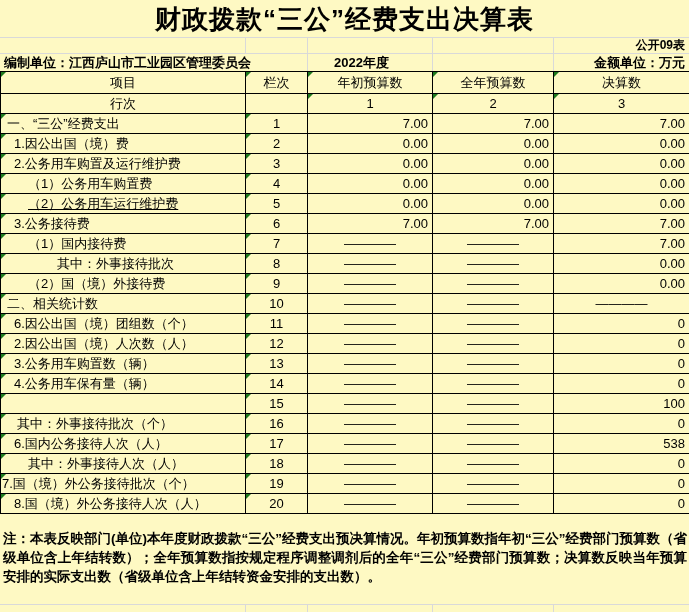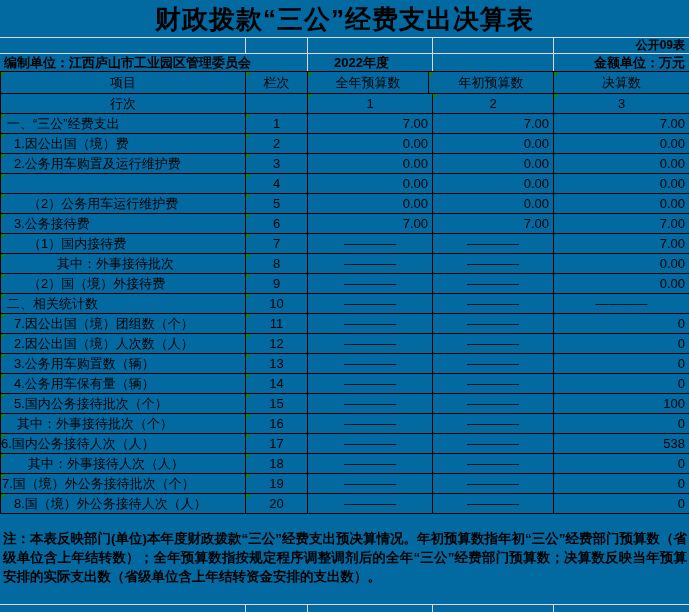--- a/index.html
+++ b/index.html
@@ -1,17 +1,17 @@
 <!DOCTYPE html>
 <html><head>
 <meta charset="utf-8">
 <style>
   html,body{margin:0;padding:0;background:#fff;}
   .sheet{
-    position:relative;width:689px;height:612px;background:#0369a1;
+    position:relative;width:689px;height:612px;background:#fef9c3;
     font-family:"Liberation Sans","DejaVu Sans",sans-serif;color:#000;
     overflow:hidden;
   }
   .title{
     position:absolute;top:0;left:0;width:689px;height:37px;line-height:38px;
     text-align:center;font-size:26px;font-weight:bold;letter-spacing:1px;
   }
   .faint-h{position:absolute;left:0;width:689px;height:1px;background:#d9d9d9;}
   .faint-v{position:absolute;width:1px;background:#d9d9d9;}
   .prerow1{
@@ -74,27 +74,27 @@
   <div class="tbl">
     <div class="trow head">
       <div class="cell c0 center">
           <span class="flag-icon"></span>
           <span>项目</span>
         </div>
       <div class="cell c1 center">
           <span class="flag-icon"></span>
           <span>栏次</span>
         </div>
+      <div class="cell c2 center">
+          <span class="flag-icon"></span>
+          <span>年初预算数</span>
+        </div>
       <div class="cell c3 center">
           <span class="flag-icon"></span>
           <span>全年预算数</span>
-        </div>
-      <div class="cell c2 center">
-          <span class="flag-icon"></span>
-          <span>年初预算数</span>
         </div>
       <div class="cell c4 center">
           <span class="flag-icon"></span>
           <span>决算数</span>
         </div>
     </div>
     <div class="trow">
       <div class="cell c0 center">
           <span>行次</span>
         </div>
@@ -166,114 +166,115 @@
           <div class="cell c3 right">
             <span>0.00</span>
           </div>
           <div class="cell c4 right">
             <span>0.00</span>
           </div>
         </div>
         <div class="trow">
           <div class="cell c0" style="padding-left: 27px;">
             <span class="flag-icon"></span>
+            <span>（1）公务用车购置费</span>
           </div>
           <div class="cell c1 center">
             <span class="flag-icon"></span>
             <span>4</span>
           </div>
           <div class="cell c2 right">
             <span>0.00</span>
           </div>
           <div class="cell c3 right">
             <span>0.00</span>
           </div>
           <div class="cell c4 right">
             <span>0.00</span>
           </div>
         </div>
         <div class="trow">
+          <div class="cell c0" style="padding-left: 27px; text-decoration: underline;">
+            <span class="flag-icon"></span>
+            <span>（2）公务用车运行维护费</span>
+          </div>
+          <div class="cell c1 center">
+            <span class="flag-icon"></span>
+            <span>5</span>
+          </div>
+          <div class="cell c2 right">
+            <span>0.00</span>
+          </div>
+          <div class="cell c3 right">
+            <span>0.00</span>
+          </div>
+          <div class="cell c4 right">
+            <span>0.00</span>
+          </div>
+        </div>
+        <div class="trow">
+          <div class="cell c0" style="padding-left: 13px;">
+            <span class="flag-icon"></span>
+            <span>3.公务接待费</span>
+          </div>
+          <div class="cell c1 center">
+            <span class="flag-icon"></span>
+            <span>6</span>
+          </div>
+          <div class="cell c2 right">
+            <span>7.00</span>
+          </div>
+          <div class="cell c3 right">
+            <span>7.00</span>
+          </div>
+          <div class="cell c4 right">
+            <span>7.00</span>
+          </div>
+        </div>
+        <div class="trow">
           <div class="cell c0" style="padding-left: 27px;">
             <span class="flag-icon"></span>
-            <span>（2）公务用车运行维护费</span>
-          </div>
-          <div class="cell c1 center">
-            <span class="flag-icon"></span>
-            <span>5</span>
-          </div>
-          <div class="cell c2 right">
-            <span>0.00</span>
-          </div>
-          <div class="cell c3 right">
-            <span>0.00</span>
-          </div>
-          <div class="cell c4 right">
-            <span>0.00</span>
-          </div>
-        </div>
-        <div class="trow">
-          <div class="cell c0" style="padding-left: 13px;">
-            <span class="flag-icon"></span>
-            <span>3.公务接待费</span>
-          </div>
-          <div class="cell c1 center">
-            <span class="flag-icon"></span>
-            <span>6</span>
-          </div>
-          <div class="cell c2 right">
-            <span>7.00</span>
-          </div>
-          <div class="cell c3 right">
-            <span>7.00</span>
-          </div>
-          <div class="cell c4 right">
-            <span>7.00</span>
+            <span>（1）国内接待费</span>
+          </div>
+          <div class="cell c1 center">
+            <span class="flag-icon"></span>
+            <span>7</span>
+          </div>
+          <div class="cell c2 center">
+            <span>————</span>
+          </div>
+          <div class="cell c3 center">
+            <span>————</span>
+          </div>
+          <div class="cell c4 right">
+            <span>7.00</span>
+          </div>
+        </div>
+        <div class="trow">
+          <div class="cell c0" style="padding-left: 56px;">
+            <span class="flag-icon"></span>
+            <span>其中：外事接待批次</span>
+          </div>
+          <div class="cell c1 center">
+            <span class="flag-icon"></span>
+            <span>8</span>
+          </div>
+          <div class="cell c2 center">
+            <span>————</span>
+          </div>
+          <div class="cell c3 center">
+            <span>————</span>
+          </div>
+          <div class="cell c4 right">
+            <span>0.00</span>
           </div>
         </div>
         <div class="trow">
           <div class="cell c0" style="padding-left: 27px;">
             <span class="flag-icon"></span>
-            <span>（1）国内接待费</span>
-          </div>
-          <div class="cell c1 center">
-            <span class="flag-icon"></span>
-            <span>7</span>
-          </div>
-          <div class="cell c2 center">
-            <span>————</span>
-          </div>
-          <div class="cell c3 center">
-            <span>————</span>
-          </div>
-          <div class="cell c4 right">
-            <span>7.00</span>
-          </div>
-        </div>
-        <div class="trow">
-          <div class="cell c0" style="padding-left: 56px;">
-            <span class="flag-icon"></span>
-            <span>其中：外事接待批次</span>
-          </div>
-          <div class="cell c1 center">
-            <span class="flag-icon"></span>
-            <span>8</span>
-          </div>
-          <div class="cell c2 center">
-            <span>————</span>
-          </div>
-          <div class="cell c3 center">
-            <span>————</span>
-          </div>
-          <div class="cell c4 right">
-            <span>0.00</span>
-          </div>
-        </div>
-        <div class="trow">
-          <div class="cell c0" style="padding-left: 27px;">
-            <span class="flag-icon"></span>
             <span>（2）国（境）外接待费</span>
           </div>
           <div class="cell c1 center">
             <span class="flag-icon"></span>
             <span>9</span>
           </div>
           <div class="cell c2 center">
             <span>————</span>
           </div>
           <div class="cell c3 center">
@@ -298,21 +299,21 @@
           <div class="cell c3 center">
             <span>————</span>
           </div>
           <div class="cell c4 center">
             <span>————</span>
           </div>
         </div>
         <div class="trow">
           <div class="cell c0" style="padding-left: 13px;">
             <span class="flag-icon"></span>
-            <span>7.因公出国（境）团组数（个）</span>
+            <span>6.因公出国（境）团组数（个）</span>
           </div>
           <div class="cell c1 center">
             <span class="flag-icon"></span>
             <span>11</span>
           </div>
           <div class="cell c2 center">
             <span>————</span>
           </div>
           <div class="cell c3 center">
             <span>————</span>
@@ -374,21 +375,20 @@
           <div class="cell c3 center">
             <span>————</span>
           </div>
           <div class="cell c4 right">
             <span>0</span>
           </div>
         </div>
         <div class="trow">
           <div class="cell c0" style="padding-left: 13px;">
             <span class="flag-icon"></span>
-            <span>5.国内公务接待批次（个）</span>
           </div>
           <div class="cell c1 center">
             <span class="flag-icon"></span>
             <span>15</span>
           </div>
           <div class="cell c2 center">
             <span>————</span>
           </div>
           <div class="cell c3 center">
             <span>————</span>
@@ -410,21 +410,21 @@
             <span>————</span>
           </div>
           <div class="cell c3 center">
             <span>————</span>
           </div>
           <div class="cell c4 right">
             <span>0</span>
           </div>
         </div>
         <div class="trow">
-          <div class="cell c0" style=" text-align: right;">
+          <div class="cell c0" style="padding-left: 13px; text-align: right;">
             <span class="flag-icon"></span>
             <span>6.国内公务接待人次（人）</span>
           </div>
           <div class="cell c1 center">
             <span class="flag-icon"></span>
             <span>17</span>
           </div>
           <div class="cell c2 center">
             <span>————</span>
           </div>

